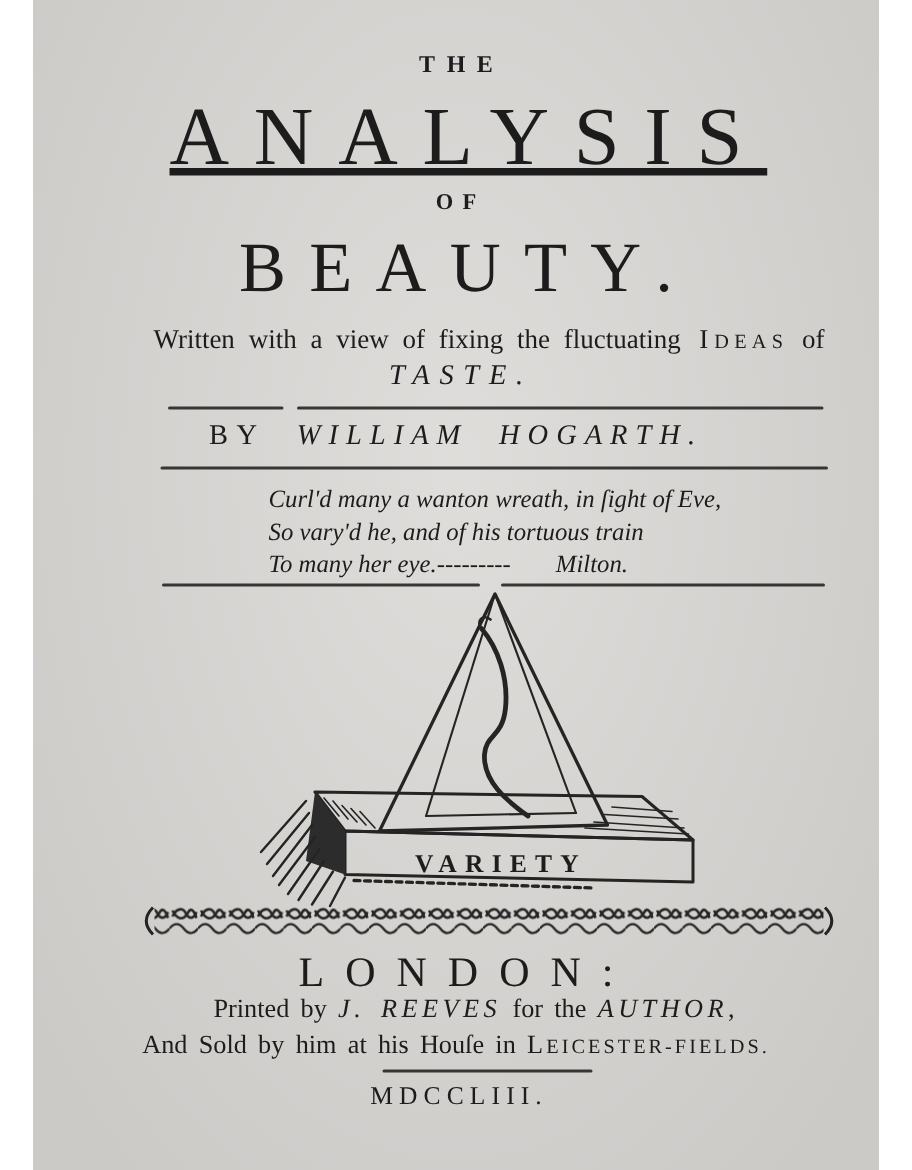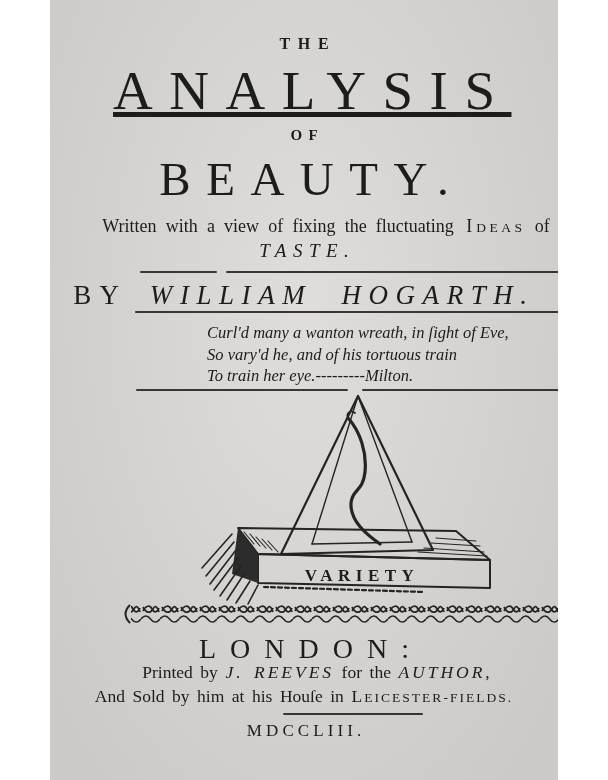--- a/index.html
+++ b/index.html
@@ -1,18 +1,18 @@
 <!DOCTYPE html>
 <html><head>
 <meta charset="utf-8">
 <style>
   html,body{margin:0;padding:0;}
   #page{
     position:relative;
-    width:508px;height:780px;
+    width:564px;height:780px;
     margin:0 auto;
     background:
       radial-gradient(ellipse at 50% 40%, rgba(255,255,255,0.20), rgba(0,0,0,0.05) 90%),
       #d7d5d2;
     font-family:"Liberation Serif","DejaVu Serif",serif;
     color:#1c1c1c;
     overflow:hidden;
   }
   .abs{position:absolute;left:0;right:0;text-align:center;}
   .inkline{background:#202020;height:2px;border-radius:1px;opacity:.88;}
@@ -29,27 +29,27 @@
 
   .rule-row{position:absolute;left:0;right:0;}
   #ruleA-1{position:absolute;left:90px;width:77px;top:0;}
   #ruleA-2{position:absolute;left:176px;width:351px;top:0;}
   #ruleA{top:271px;height:2px;}
   #ruleB{top:311px;left:85px;width:445px;position:absolute;}
   #ruleC{top:389px;height:2px;}
   #ruleC-1{position:absolute;left:86px;width:212px;top:0;}
   #ruleC-2{position:absolute;left:312px;width:216px;top:0;}
 
-  #byline{top:280px;font-size:27px;}
+  #byline{top:280px;font-size:19px;}
   #byline .by{letter-spacing:.30em;margin-right:16px;}
   #byline .author{font-style:italic;letter-spacing:.28em;word-spacing:.55em;}
 
   #epigraph{position:absolute;top:322px;left:157px;width:330px;
     font-style:italic;font-size:16.5px;line-height:21.5px;text-align:left;}
-  #epigraph .attr{}
+  #epigraph .attr{margin-left:30px;}
 
   #emblem{position:absolute;left:124px;top:392px;}
   #emblem .stroke{fill:none;stroke:#242424;stroke-linecap:round;stroke-linejoin:round;}
   #emblem text{font-family:"Liberation Serif","DejaVu Serif",serif;
     font-size:17px;letter-spacing:5.5px;fill:#1d1d1d;font-weight:bold;}
 
   #ornament{position:absolute;left:72px;top:603px;}
 
   #london{top:633px;font-size:28px;letter-spacing:.50em;text-indent:.50em;}
   #imprint-1{top:662px;font-size:17.5px;word-spacing:.18em;padding-left:24px;}
@@ -86,21 +86,21 @@
     <span class="by">BY</span>
     <span class="author">WILLIAM HOGARTH.</span>
   </div>
 
   <div class="inkline" id="ruleB"></div>
 
   <div id="epigraph">
     <div>Curl'd many a wanton wreath, in ſight of Eve,</div>
     <div>So vary'd he, and of his tortuous train</div>
     <div>
-      <span>To train her eye.---------</span><span class="attr">Milton.</span>
+      <span>To many her eye.---------</span><span class="attr">Milton.</span>
     </div>
   </div>
 
   <div class="rule-row" id="ruleC">
     <div class="inkline" id="ruleC-1"></div>
     <div class="inkline" id="ruleC-2"></div>
   </div>
 
   <svg id="emblem" width="360" height="214" viewBox="0 0 360 214">
 

